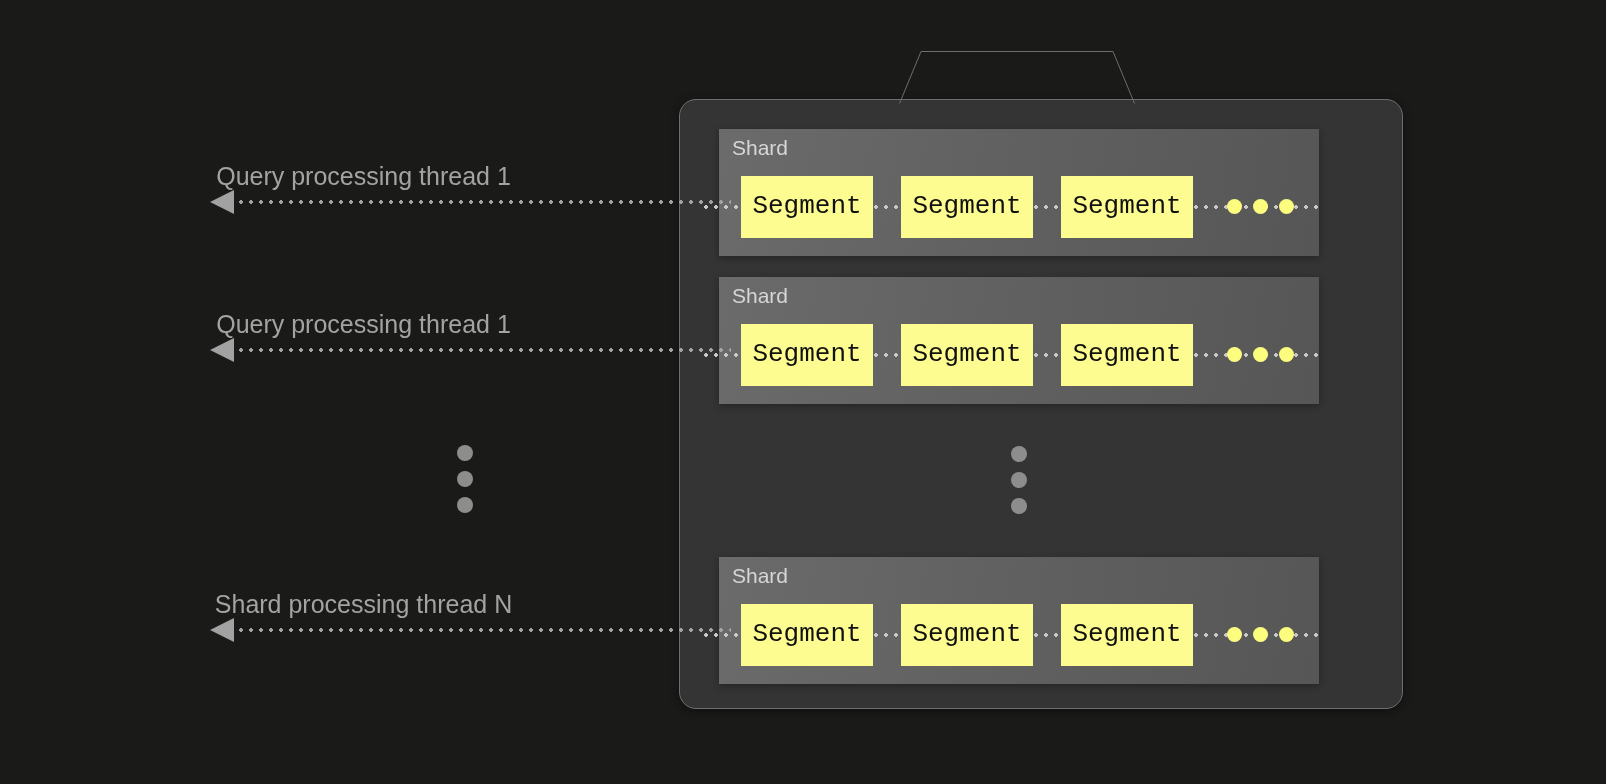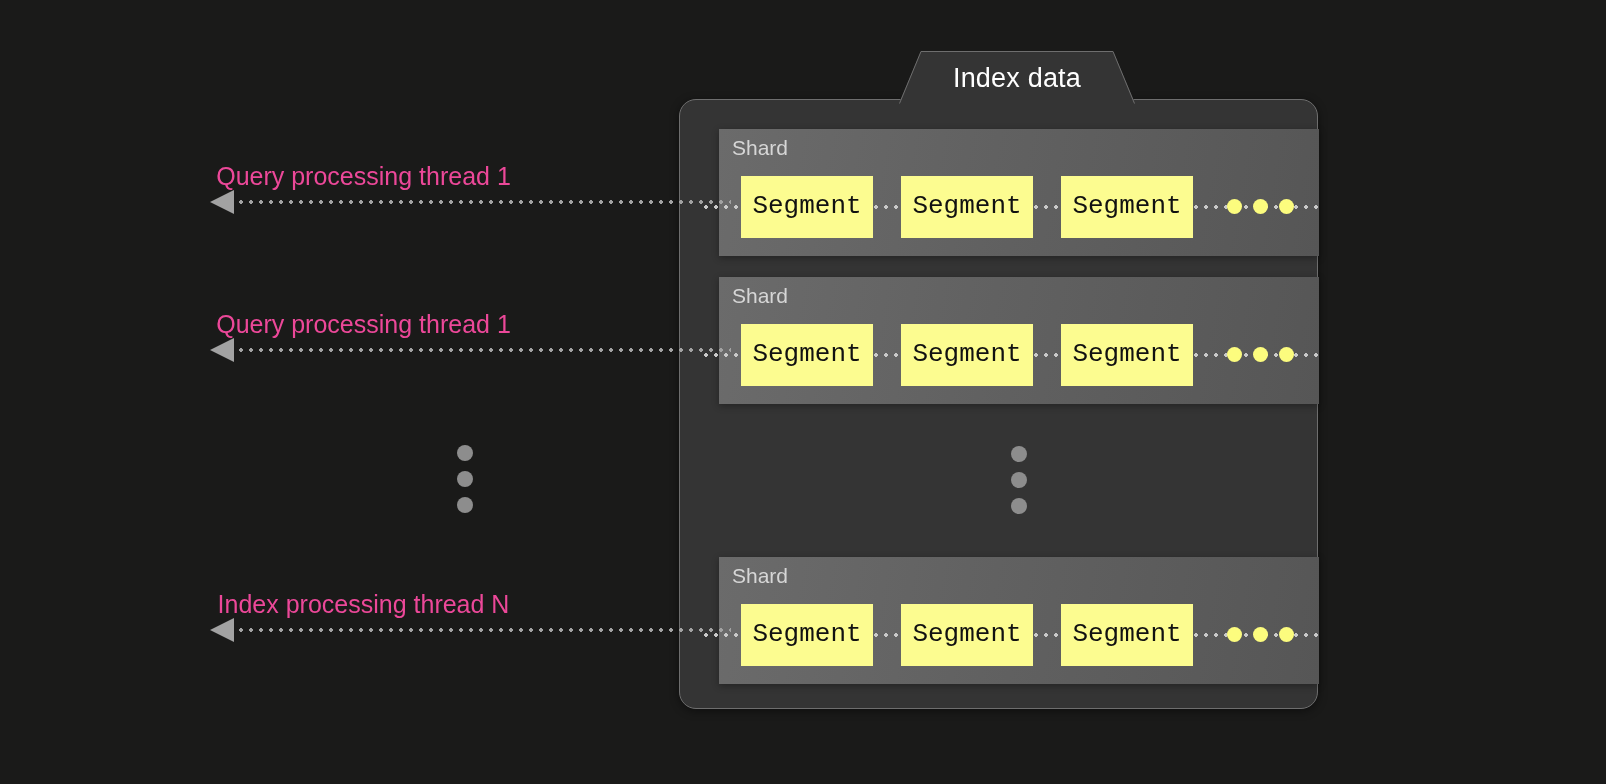--- a/index.html
+++ b/index.html
@@ -21,21 +21,21 @@
     width: 1606px;
     height: 784px;
     background: #1a1a19;
   }
 
   
   .index-panel {
     position: absolute;
     left: 679px;
     top: 99px;
-    width: 639px;
+    width: 724px;
     height: 610px;
     box-sizing: border-box;
     background: #343434;
     border: 1px solid #6e6e6e;
     border-radius: 17px;
     box-shadow: 0 2px 10px rgba(0,0,0,0.45);
   }
 
   
   .panel-tab {
@@ -146,21 +146,21 @@
   .thread-1 { top: 164px; }
   .thread-2 { top: 312px; }
   .thread-3 { top: 592px; }
 
   .thread-label {
     position: absolute;
     left: 0;
     top: 0;
     width: 727px;
     text-align: center;
-    color: #ec4899;
+    color: #a3a3a3;
     font-size: 25px;
     line-height: 1;
   }
 
   .arrow-line {
     position: absolute;
     left: 236px;
     top: 36px;
     width: 495px;
     height: 4px;
@@ -255,41 +255,38 @@
       <div class="segment seg-c">
         <span>Segment</span>
       </div>
       <div class="ydot ydot-1"></div>
       <div class="ydot ydot-2"></div>
       <div class="ydot ydot-3"></div>
     </div>
 
   </div>
 
-  <div class="panel-tab">
-    <div class="tab-label">Index data</div>
-  </div>
   <svg class="panel-tab-border" viewBox="0 0 236 53" preserveAspectRatio="none">
     <path d="M 0.5 52.5 L 22 0.5 L 214 0.5 L 235.5 52.5" fill="none" stroke="#6e6e6e" stroke-width="1"></path>
   </svg>
 
   <div class="thread-row thread-1">
     <div class="thread-label">Query processing thread 1</div>
     <div class="arrow-line"></div>
     <div class="arrow-head"></div>
   </div>
 
   <div class="thread-row thread-2">
     <div class="thread-label">Query processing thread 1</div>
     <div class="arrow-line"></div>
     <div class="arrow-head"></div>
   </div>
 
   <div class="thread-row thread-3">
-    <div class="thread-label">Index processing thread N</div>
+    <div class="thread-label">Shard processing thread N</div>
     <div class="arrow-line"></div>
     <div class="arrow-head"></div>
   </div>
 
   <div class="vdots vdots-left">
     <span></span>
     <span></span>
     <span></span>
   </div>
 

